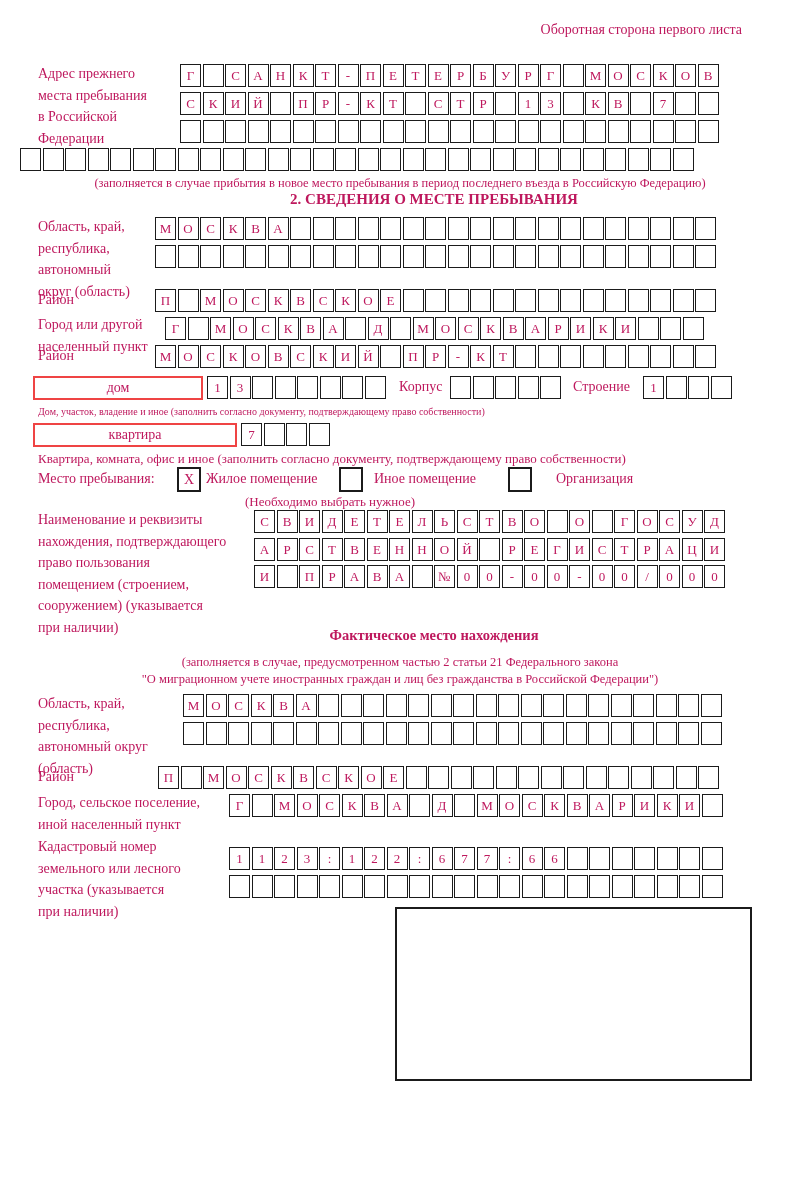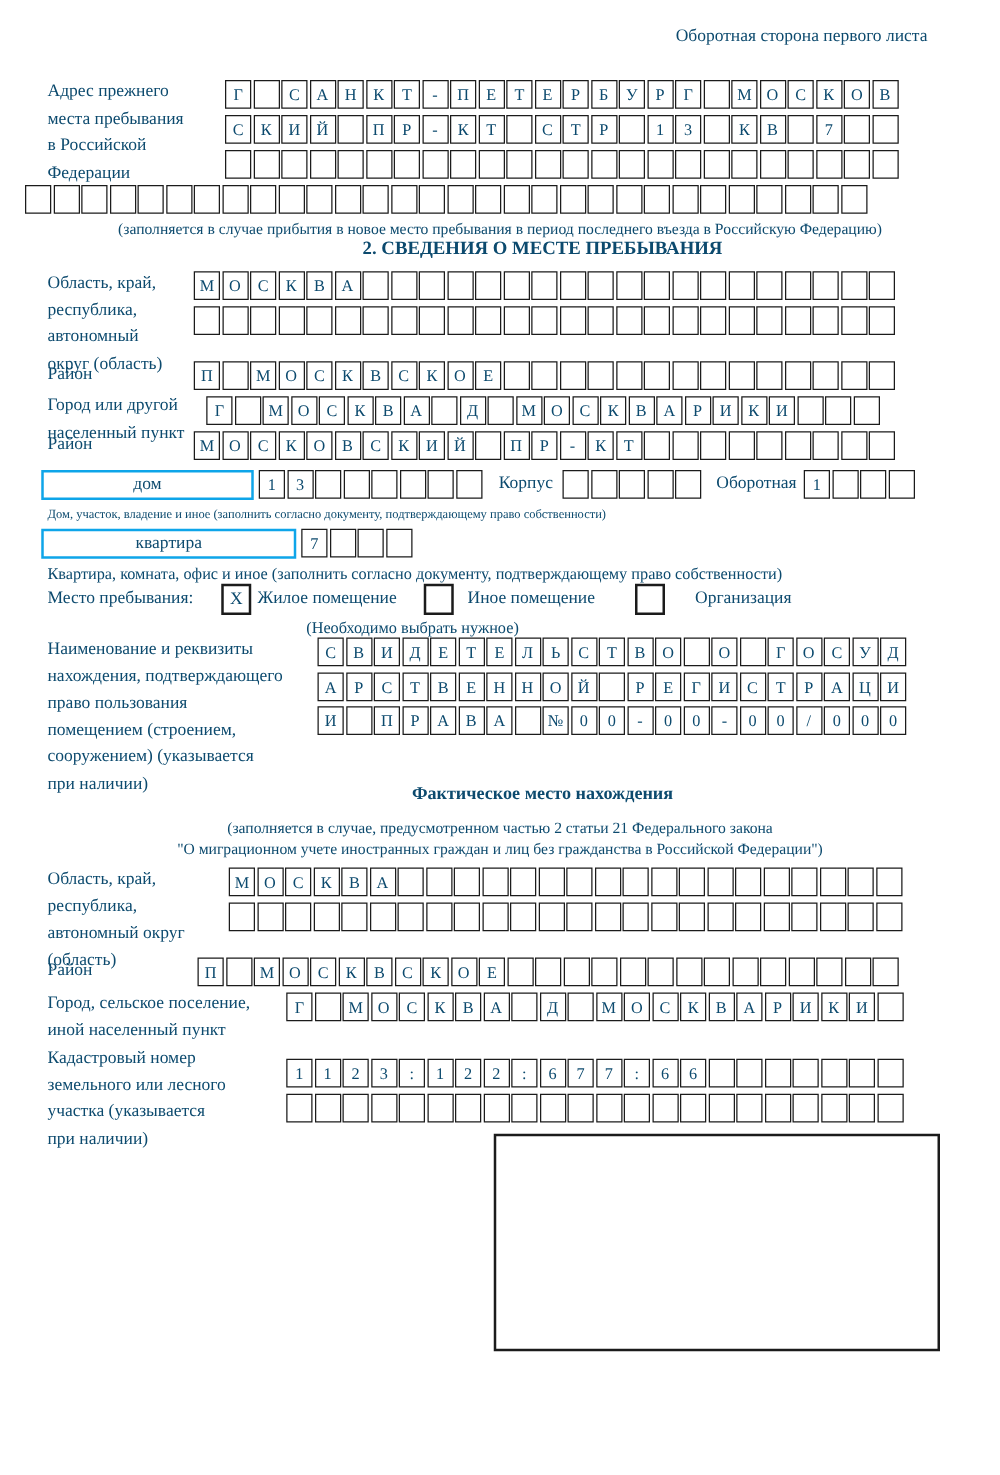--- a/index.html
+++ b/index.html
@@ -1,28 +1,28 @@
 <!DOCTYPE html>
 <html><head>
 <meta charset="utf-8">
 <style>
   html,body{margin:0;padding:0;background:#ffffff;}
   .page{position:relative;width:800px;height:1180px;background:#ffffff;
-        font-family:"Liberation Serif", serif;color:#0c4a6e;overflow:hidden;}
+        font-family:"Liberation Serif", serif;color:#be185d;overflow:hidden;}
   .abs{position:absolute;}
   .lbl{font-size:14px;line-height:21.5px;white-space:pre-line;}
   .cap{font-size:12.5px;line-height:16px;}
   .center{width:800px;left:0;text-align:center;}
   .bold{font-weight:bold;padding-left:34px;}
   
   .br{display:flex;gap:1.5px;}
   .cell{flex:0 0 auto;width:19px;height:21px;border:1.5px solid #1b1b1b;
         font-size:13px;line-height:21px;text-align:center;font-weight:500;background:#fff;}
   
-  .wbox{border:2px solid #0ea5e9;height:20px;font-size:14px;line-height:20px;text-align:center;background:#fff;}
+  .wbox{border:2px solid #ef4444;height:20px;font-size:14px;line-height:20px;text-align:center;background:#fff;}
   .cbox{display:inline-block;width:20px;height:21px;border:2px solid #1b1b1b;
         font-size:14px;line-height:21px;text-align:center;font-weight:500;background:#fff;}
   .inline-lbl{font-size:14px;line-height:24px;}
   .stamp{border:2px solid #1b1b1b;background:#fff;}
   .note-bottom{font-size:13px;line-height:17.5px;text-align:center;white-space:pre-line;}
 </style>
 </head>
 <body>
 
 <div class="page">
@@ -305,21 +305,21 @@
       <span class="cell"></span>
     </div>
   <div class="abs inline-lbl" style="left:399px;top:375px;">Корпус</div>
   <div class="abs br" style="left:450px;top:376px">
       <span class="cell"></span>
       <span class="cell"></span>
       <span class="cell"></span>
       <span class="cell"></span>
       <span class="cell"></span>
     </div>
-  <div class="abs inline-lbl" style="left:573px;top:375px;">Оборотная</div>
+  <div class="abs inline-lbl" style="left:573px;top:375px;">Строение</div>
   <div class="abs br" style="left:643px;top:376px">
       <span class="cell">1</span>
       <span class="cell"></span>
       <span class="cell"></span>
       <span class="cell"></span>
     </div>
   <div class="abs cap" style="left:38px;top:404px;font-size:10px;">Дом, участок, владение и иное (заполнить согласно документу, подтверждающему право собственности)</div>
 
   <div class="abs wbox" style="left:33px;top:423px;width:200px;">квартира</div>
   <div class="abs br" style="left:241px;top:423px">

